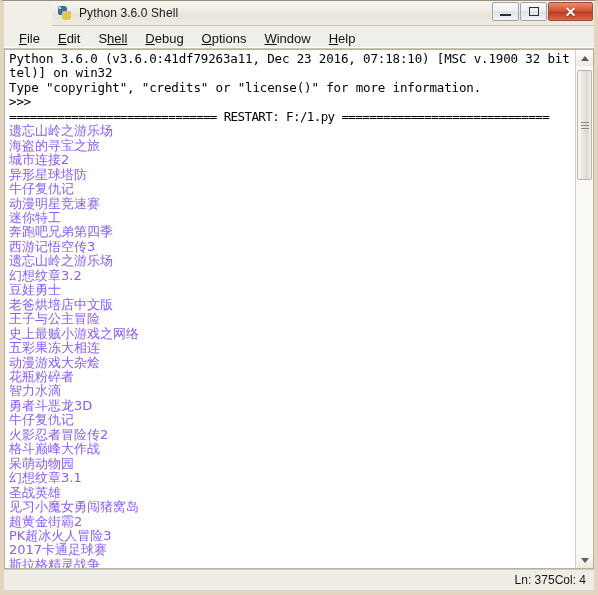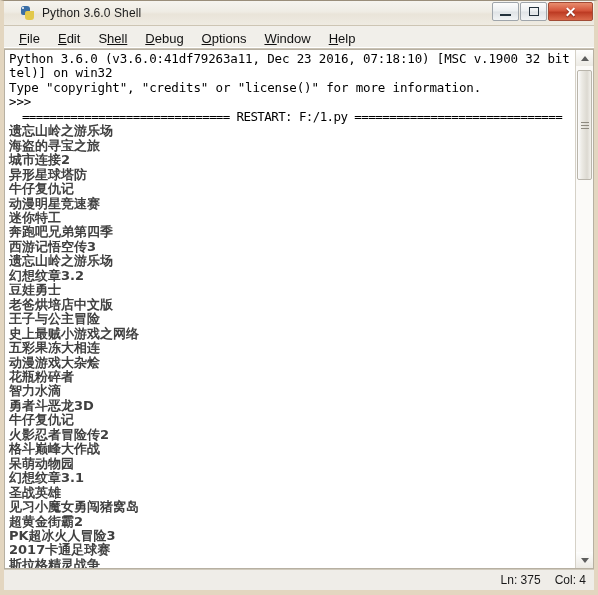--- a/index.html
+++ b/index.html
@@ -26,22 +26,23 @@
   }
 
   
   #titlebar {
     height: 24px;
     min-height: 24px;
     position: relative;
     background: linear-gradient(to bottom, #f6f4ef 0%, #efece4 45%, #e9e4d9 55%, #efebe2 100%);
     display: flex;
     align-items: center;
-    padding-left: 16px;
+    padding-left: 5px;
     border-bottom: 1px solid #cdc5b4;
+    margin-left: 48px;
   }
   #titlebar .appicon {
     width: 16px; height: 16px;
     margin-right: 6px;
     position: relative;
     flex: 0 0 auto;
   }
   #titlebar .appicon .s1 {
     position: absolute; left: 1px; top: 1px;
     width: 9px; height: 9px;
@@ -140,29 +141,27 @@
   }
   #console .line {
     font-family: "DejaVu Sans Mono", "Liberation Mono", monospace;
     font-size: 12.5px;
     line-height: 14.45px;
     white-space: pre;
     color: #000000;
     letter-spacing: -0.15px;
   }
   #console .line.blue {
-    color: #404040;
+    color: #8b5cf6;
     font-family: "DejaVu Sans", "Liberation Sans", sans-serif;
     font-size: 13px;
     letter-spacing: 0px;
-    font-weight: bold;
   }
   #console .line.restart {
     letter-spacing: -0.6px;
-    text-align: center;
   }
 
   
   #vscroll {
     width: 17px;
     min-width: 17px;
     background: #f4f3f0;
     border-left: 1px solid #d5d1c7;
     display: flex;
     flex-direction: column;
@@ -218,21 +217,20 @@
     background: #efedE8;
     display: flex;
     align-items: center;
     justify-content: flex-end;
     padding-right: 8px;
     border-top: 1px solid #cfc9bb;
     font-size: 12px;
     color: #1a1a1a;
   }
   #statusbar .sb-item {
-    margin-left: 14px;
     white-space: nowrap;
   }
 </style>
 </head>
 <body>
 
 <div id="window">
 
   <div id="titlebar">
     <div class="appicon">

